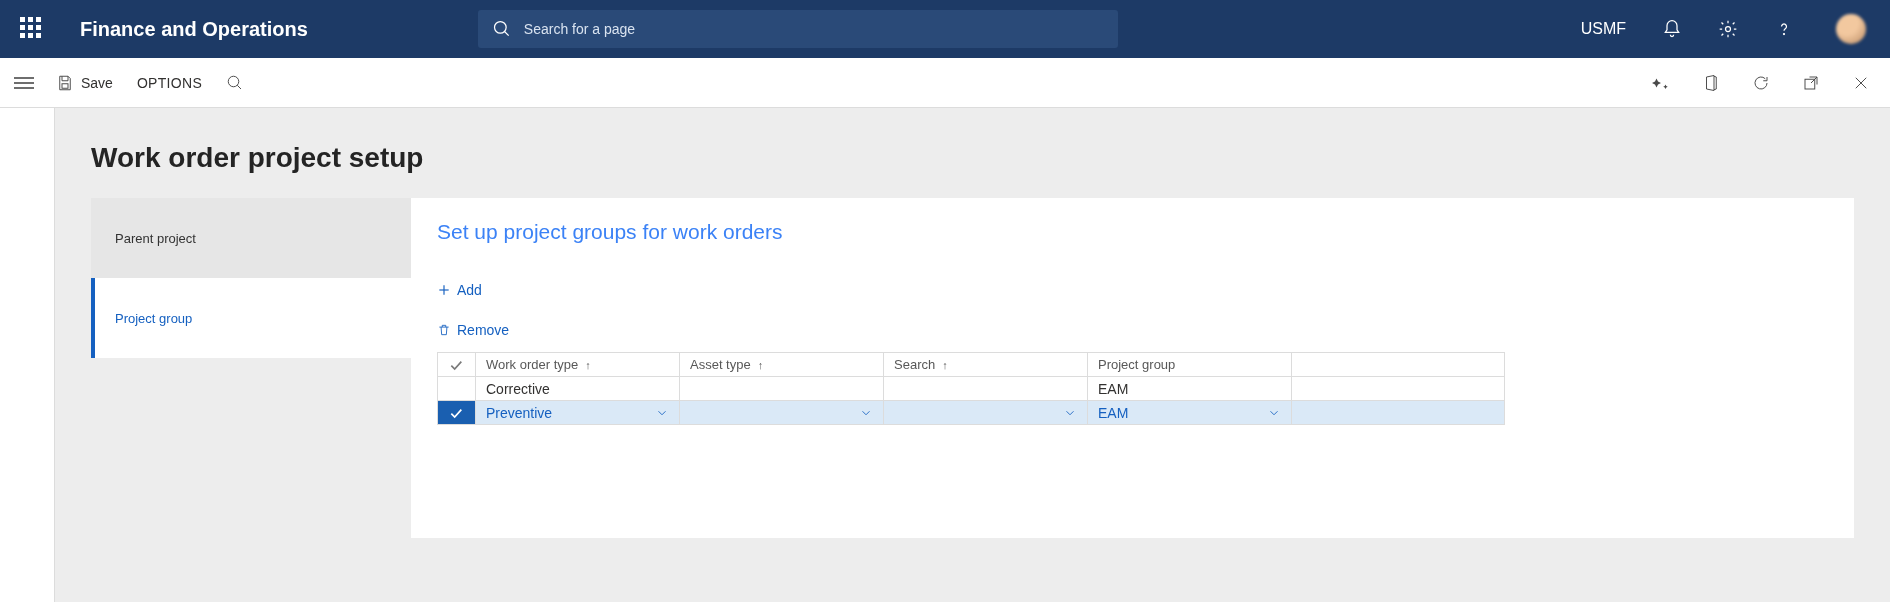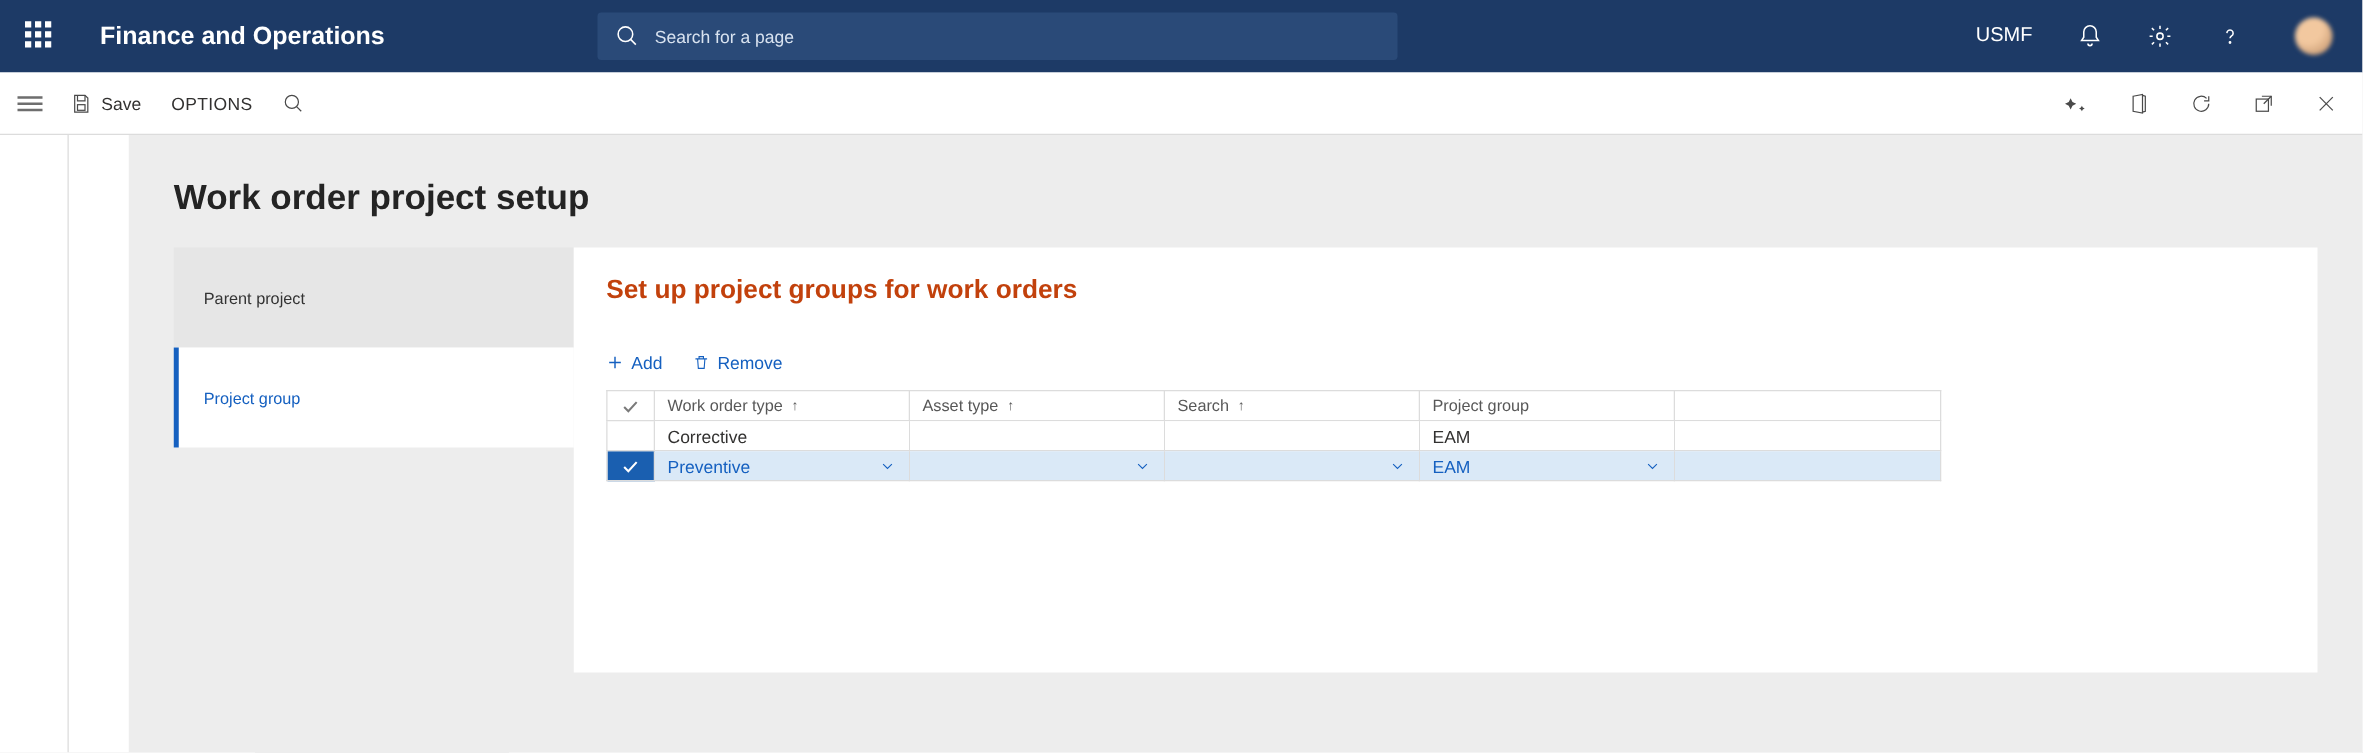--- a/index.html
+++ b/index.html
@@ -80,21 +80,20 @@
     margin-right:24px;font-size:14px;color:var(--text);
   }
   .action-btn.options{font-size:14px;letter-spacing:.3px;}
   .act-spacer{flex:1;}
   .action-right{display:flex;align-items:center;gap:32px;margin-right:6px;}
   .act-icon{width:18px;height:18px;fill:none;stroke:#4a4a4a;stroke-width:1.3;}
   
   .body{
     display:flex;
     height:calc(100% - 108px);
-    gap:48px;
   }
   .rail{
     width:55px;
     background:var(--white);
     border-right:1px solid var(--border);
   }
   .page{
     flex:1;
     background:var(--page-bg);
     padding:34px 0 0 36px;
@@ -129,26 +128,26 @@
   .main{
     flex:1;
     background:#fff;
     padding:22px 26px 0 26px;
     min-height:340px;
     margin-right:36px;
   }
   .main h2{
     margin:0 0 38px 0;
     font-size:21px;
-    font-weight:700;
-    color:#c2410c;
+    font-weight:400;
+    color:#3b82f6;
   }
   .grid-actions{
     display:flex;gap:24px;margin-bottom:14px;
-    color:var(--link);font-size:14px;
+    color:var(--link);font-size:14px;flex-direction:column;
   }
   .grid-actions .ga{display:flex;align-items:center;gap:6px;}
   
   table.grid{
     border-collapse:collapse;
     width:100%;
     max-width:1068px;
   }
   table.grid th, table.grid td{
     border:1px solid var(--border);

